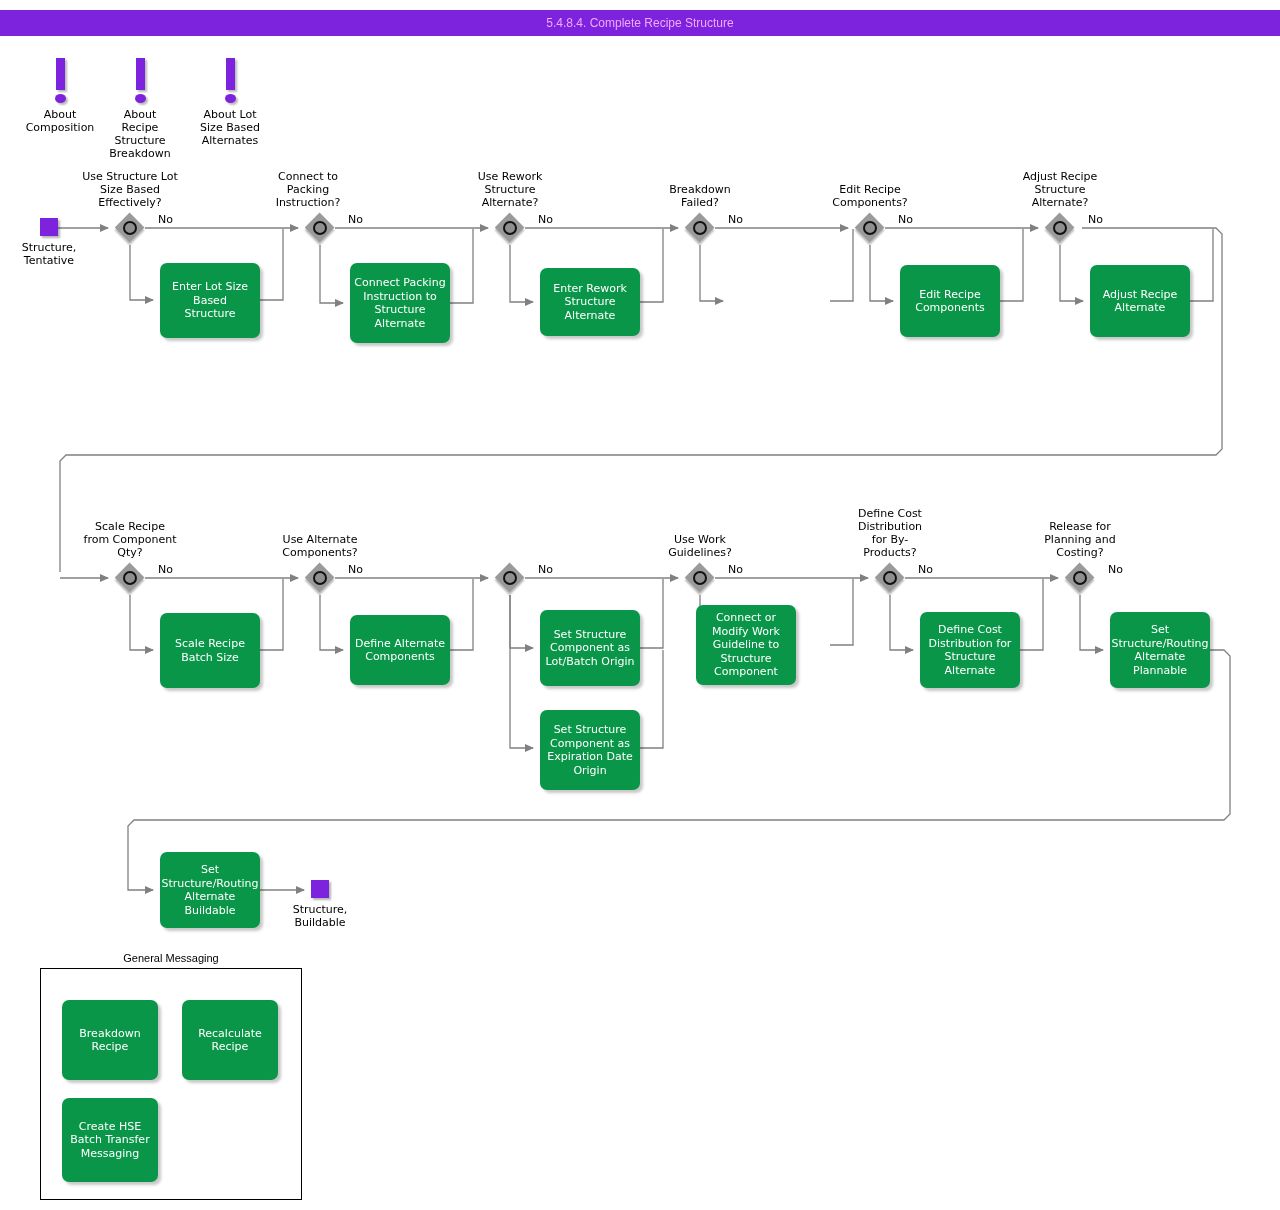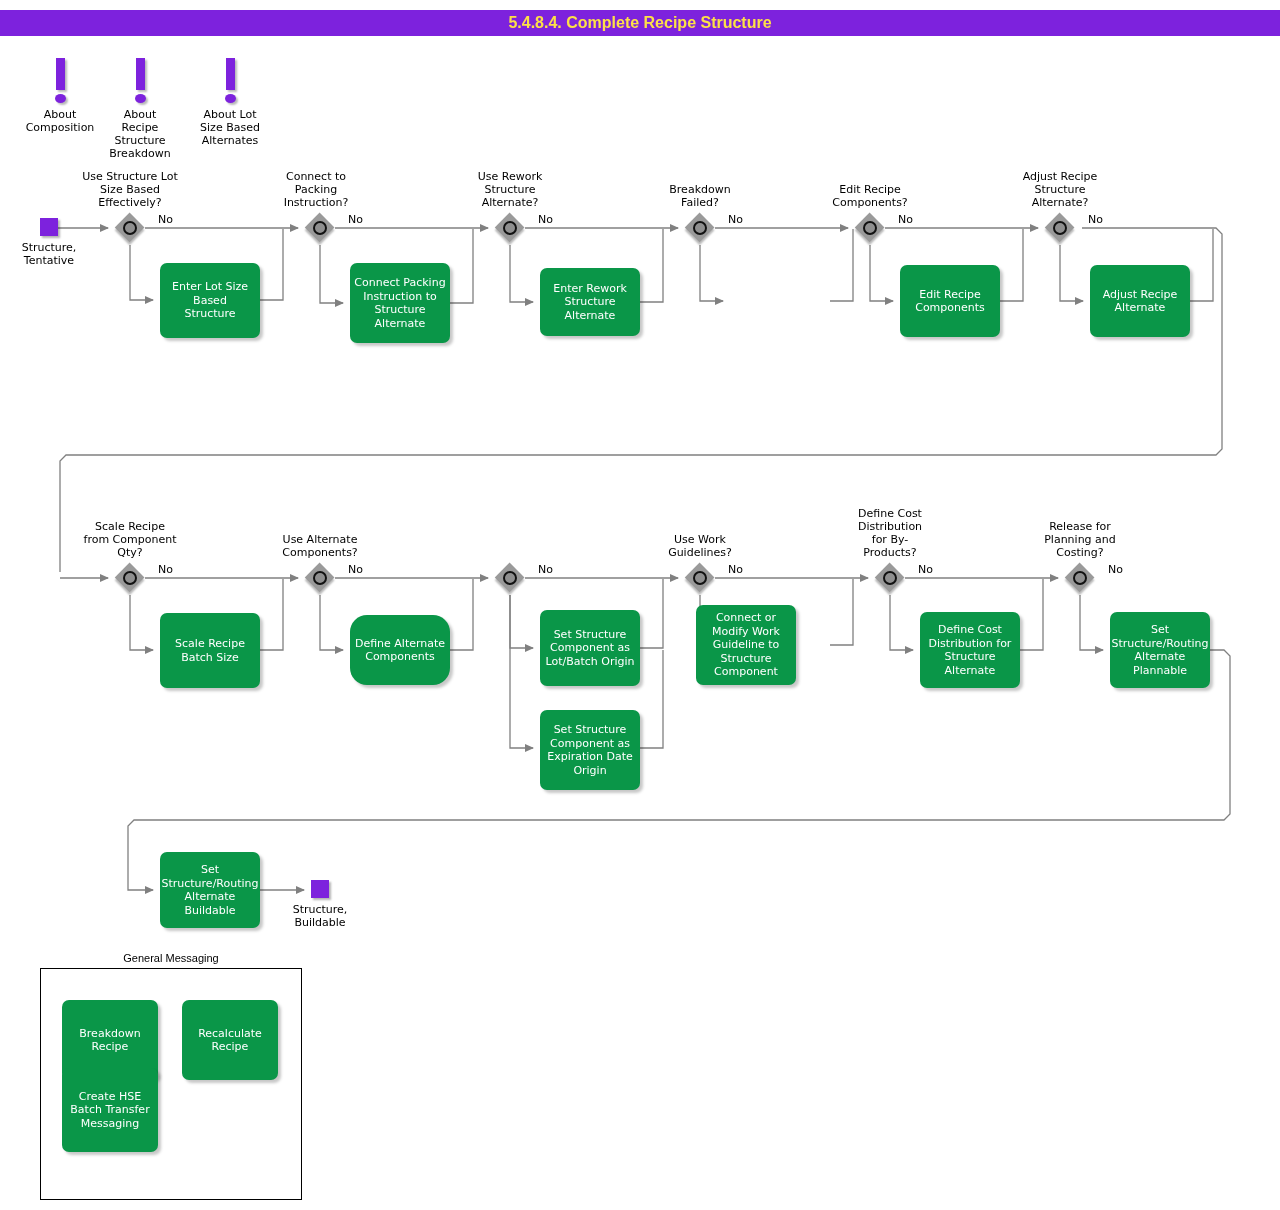--- a/index.html
+++ b/index.html
@@ -2,22 +2,22 @@
 <html><head>
 <meta charset="utf-8">
 <style>
   html,body{margin:0;padding:0;background:#ffffff;}
   body{width:1280px;height:1210px;position:relative;font-family:"DejaVu Sans",sans-serif;}
   #canvas{position:absolute;left:0;top:0;width:1280px;height:1210px;overflow:hidden;}
 
   
   .titlebar{position:absolute;left:0;top:10px;width:1280px;height:26px;background:#7d22dd;}
   .titlebar .t{position:absolute;left:0;top:0;width:1280px;height:26px;line-height:26px;
-    text-align:center;color:#fde047;font-family:"Liberation Sans",sans-serif;
-    font-size:16px;font-weight:bold;letter-spacing:0px;}
+    text-align:center;color:#f0abfc;font-family:"Liberation Sans",sans-serif;
+    font-size:12px;font-weight:normal;letter-spacing:0px;}
 
   
   #links{position:absolute;left:0;top:0;width:1280px;height:1210px;}
 
   
   .note{position:absolute;}
   .note .bar{position:absolute;left:8px;top:0;width:9px;height:32px;background:#7d22dd;
     box-shadow:2px 2px 2px rgba(0,0,0,.28);}
   .note .dot{position:absolute;left:7px;top:36px;width:11px;height:9px;border-radius:50%;
     background:#7d22dd;box-shadow:2px 2px 2px rgba(0,0,0,.28);}
@@ -153,21 +153,21 @@
     <div class="dia"></div>
     <div class="ring"></div>
   </div>
   <div class="gwlbl" style="left:50px;top:170px;">Use Structure Lot<br>Size Based<br>Effectively?</div>
   <div class="nolbl" style="left:158px;top:213px;">No</div>
 
   <div class="gw" style="left:305px;top:213px;">
     <div class="dia"></div>
     <div class="ring"></div>
   </div>
-  <div class="gwlbl" style="left:236px;top:170px;">Connect to<br>Packing<br>Instruction?</div>
+  <div class="gwlbl" style="left:228px;top:170px;">Connect to<br>Packing<br>Instruction?</div>
   <div class="nolbl" style="left:348px;top:213px;">No</div>
 
   <div class="gw" style="left:495px;top:213px;">
     <div class="dia"></div>
     <div class="ring"></div>
   </div>
   <div class="gwlbl" style="left:430px;top:170px;">Use Rework<br>Structure<br>Alternate?</div>
   <div class="nolbl" style="left:538px;top:213px;">No</div>
 
   <div class="gw" style="left:685px;top:213px;">
@@ -244,21 +244,21 @@
   <div class="task" style="left:900px;top:265px;width:100px;height:72px;">
       <span>Edit Recipe<br>Components</span>
     </div>
   <div class="task" style="left:1090px;top:265px;width:100px;height:72px;">
       <span>Adjust Recipe<br>Alternate</span>
     </div>
 
   <div class="task" style="left:160px;top:613px;width:100px;height:75px;">
       <span>Scale Recipe<br>Batch Size</span>
     </div>
-  <div class="task" style="left:350px;top:615px;width:100px;height:70px;border-radius:17px;">
+  <div class="task" style="left:350px;top:615px;width:100px;height:70px;">
       <span>Define Alternate<br>Components</span>
     </div>
   <div class="task" style="left:540px;top:610px;width:100px;height:76px;">
       <span>Set Structure<br>Component as<br>Lot/Batch Origin</span>
     </div>
   <div class="task" style="left:540px;top:710px;width:100px;height:80px;">
       <span>Set Structure<br>Component as<br>Expiration Date<br>Origin</span>
     </div>
   <div class="task" style="left:696px;top:605px;width:100px;height:80px;">
       <span>Connect or<br>Modify Work<br>Guideline to<br>Structure<br>Component</span>
@@ -275,17 +275,17 @@
     </div>
 
   <div class="poollbl" style="left:40px;top:952px;width:262px;">General Messaging</div>
   <div class="pool" style="left:40px;top:968px;width:262px;height:232px;"></div>
   <div class="task" style="left:62px;top:1000px;width:96px;height:80px;">
       <span>Breakdown<br>Recipe</span>
     </div>
   <div class="task" style="left:182px;top:1000px;width:96px;height:80px;">
       <span>Recalculate<br>Recipe</span>
     </div>
-  <div class="task" style="left:62px;top:1068px;width:96px;height:84px;">
+  <div class="task" style="left:62px;top:1098px;width:96px;height:84px;">
       <span>Create HSE<br>Batch Transfer<br>Messaging</span>
     </div>
 
 </div>
 
 </body></html>

